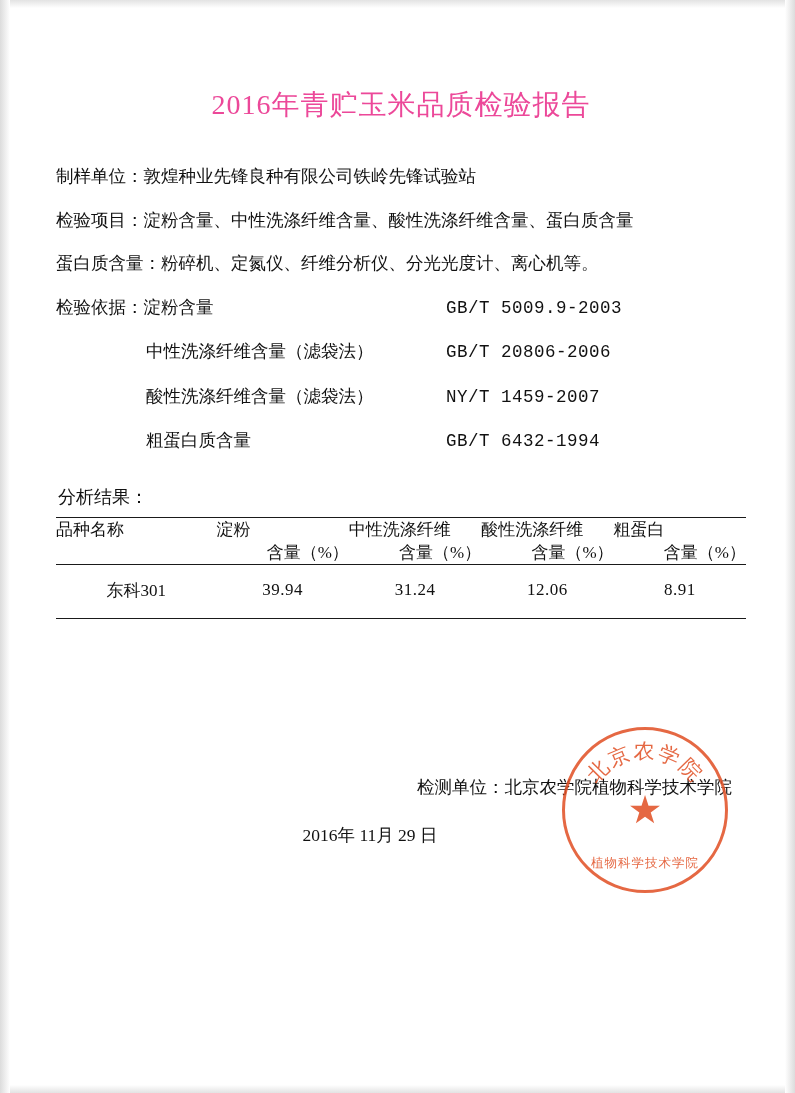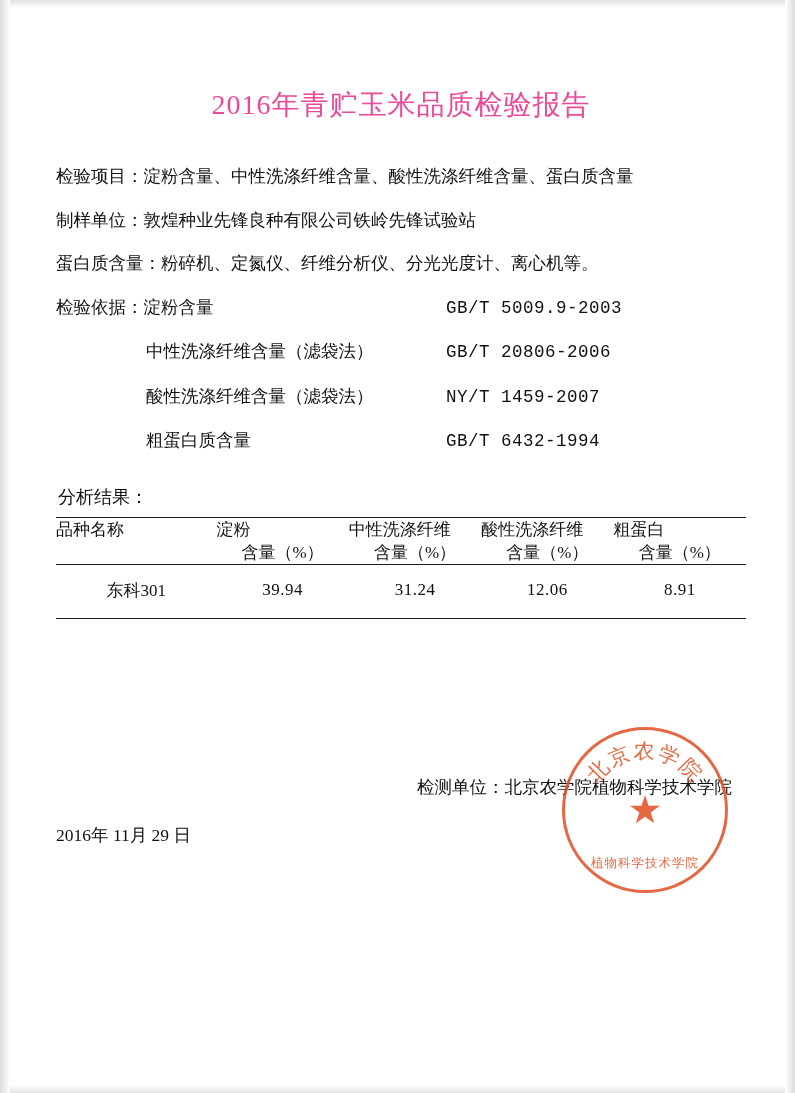--- a/index.html
+++ b/index.html
@@ -92,21 +92,21 @@
     font-weight: 400;
     padding: 0;
   }
   .thead-line1 td, .thead-line1 th {
     padding: 10px 0 10px 0;
     text-align: left;
     vertical-align: bottom;
   }
   .thead-line2 td, .thead-line2 th {
     padding: 0 0 12px 0;
-    text-align: center;
+    text-align: right;
     vertical-align: top;
     font-weight: 400;
   }
   .rule-top {
     border-top: 1.6px solid #1a1a1a;
   }
   .rule-mid {
     border-top: 1.6px solid #1a1a1a;
   }
   .rule-bot {
@@ -134,21 +134,21 @@
     width: 690px;
     font-size: 17.5px;
   }
   .sign-line {
     text-align: right;
     padding-right: 14px;
     margin-bottom: 24px;
     white-space: nowrap;
   }
   .sign-date {
-    text-align: left;
+    text-align: center;
     padding-right: 62px;
     white-space: nowrap;
   }
   .stamp {
     position: absolute;
     left: 562px;
     top: 727px;
     width: 160px;
     height: 160px;
     border: 3px solid #e2542a;
@@ -214,27 +214,27 @@
   <div class="edge-shadow-l"></div>
   <div class="edge-shadow-r"></div>
 
   <div class="doc">
 
     <div class="title">2016年青贮玉米品质检验报告</div>
 
     <div class="fields">
 
       <div class="field-row">
+        <span class="field-label">制样单位：</span>
+        <span class="field-value">敦煌种业先锋良种有限公司铁岭先锋试验站</span>
+      </div>
+
+      <div class="field-row">
         <span class="field-label">检验项目：</span>
         <span class="field-value">淀粉含量、中性洗涤纤维含量、酸性洗涤纤维含量、蛋白质含量</span>
-      </div>
-
-      <div class="field-row">
-        <span class="field-label">制样单位：</span>
-        <span class="field-value">敦煌种业先锋良种有限公司铁岭先锋试验站</span>
       </div>
 
       <div class="field-row">
         <span class="field-label">蛋白质含量：</span>
         <span class="field-value">粉碎机、定氮仪、纤维分析仪、分光光度计、离心机等。</span>
       </div>
 
       <div class="std-row first">
         <span class="std-indent"></span>
         <span class="std-name"><span>检验依据：</span><span>淀粉含量</span></span>

